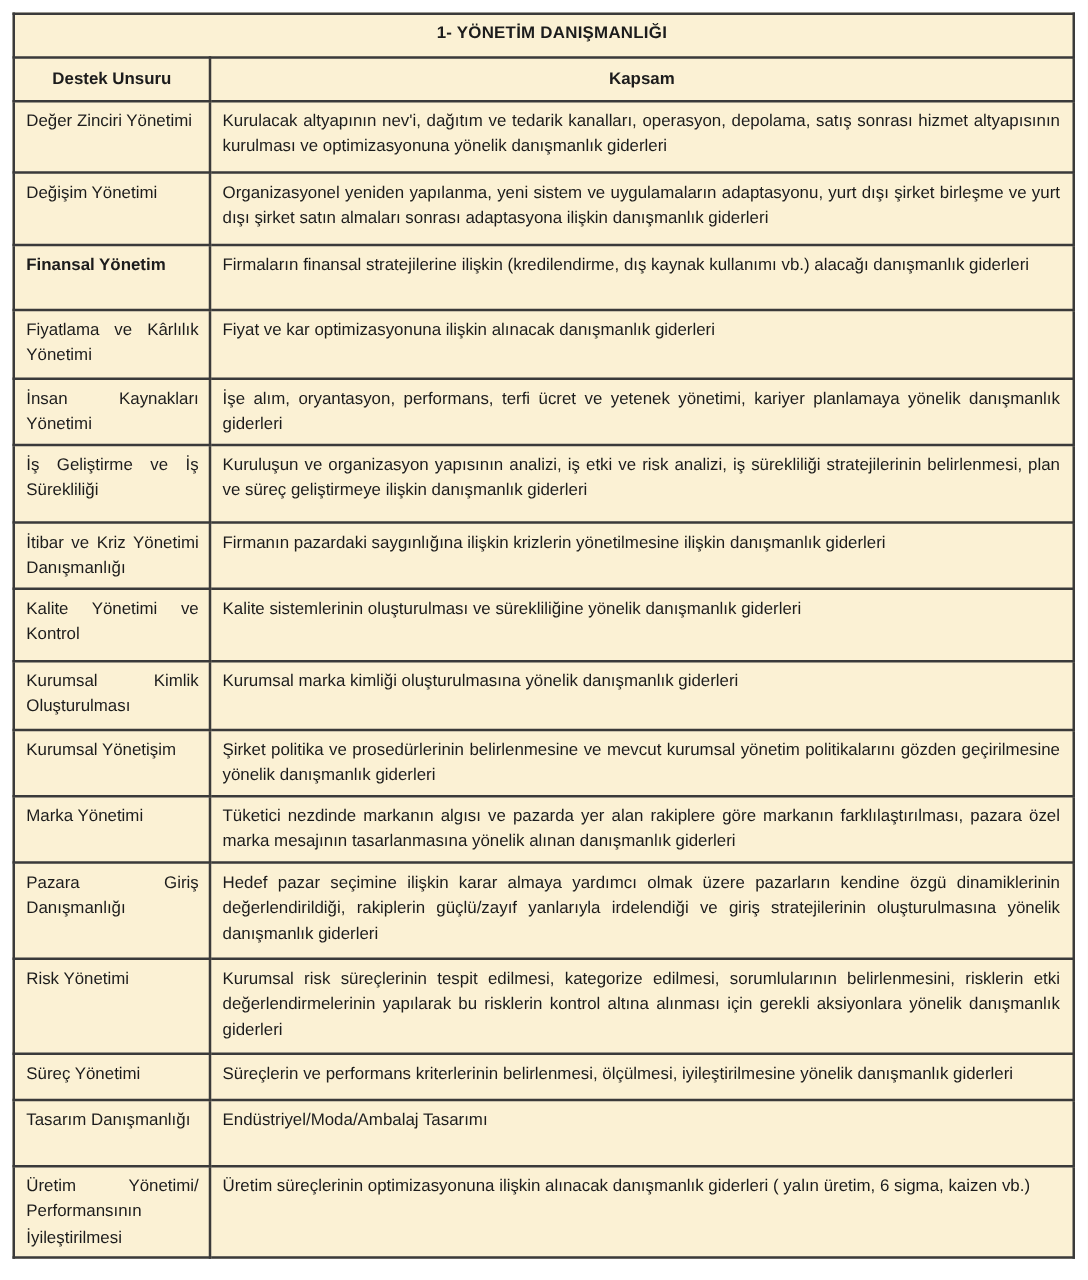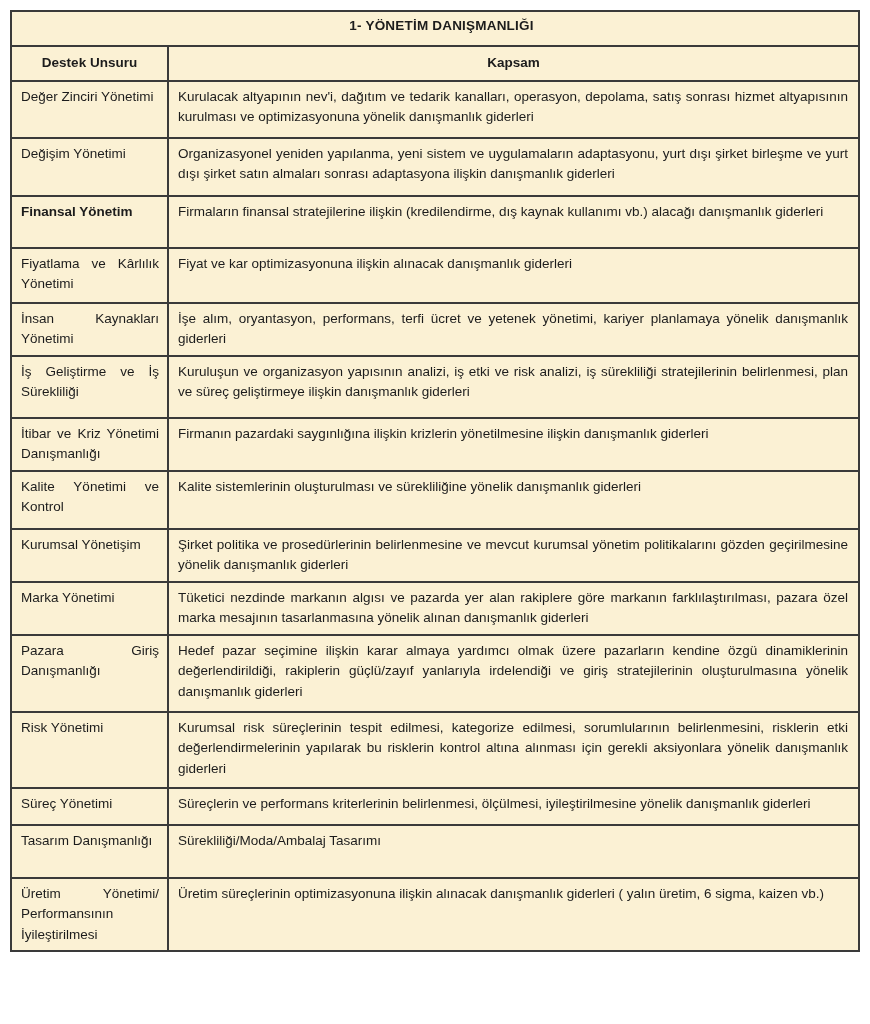--- a/index.html
+++ b/index.html
@@ -108,20 +108,24 @@
         </tr>
         <tr>
           <td class="unsur-cell" style="height: 52px;">İtibar ve Kriz Yönetimi Danışmanlığı</td>
           <td class="kapsam-cell">Firmanın pazardaki saygınlığına ilişkin krizlerin yönetilmesine ilişkin danışmanlık giderleri</td>
         </tr>
         <tr>
           <td class="unsur-cell" style="height: 58px;">Kalite Yönetimi ve Kontrol</td>
           <td class="kapsam-cell">Kalite sistemlerinin oluşturulması ve sürekliliğine yönelik danışmanlık giderleri</td>
         </tr>
         <tr>
+          <td class="unsur-cell" style="height: 55px;">Kurumsal Kimlik Oluşturulması</td>
+          <td class="kapsam-cell">Kurumsal marka kimliği oluşturulmasına yönelik danışmanlık giderleri</td>
+        </tr>
+        <tr>
           <td class="unsur-cell" style="height: 45px;">Kurumsal Yönetişim</td>
           <td class="kapsam-cell">Şirket politika ve prosedürlerinin belirlenmesine ve mevcut kurumsal yönetim politikalarını gözden geçirilmesine yönelik danışmanlık giderleri</td>
         </tr>
         <tr>
           <td class="unsur-cell" style="height: 42px;">Marka Yönetimi</td>
           <td class="kapsam-cell">Tüketici nezdinde markanın algısı ve pazarda yer alan rakiplere göre markanın farklılaştırılması, pazara özel marka mesajının tasarlanmasına yönelik alınan danışmanlık giderleri</td>
         </tr>
         <tr>
           <td class="unsur-cell" style="height: 77px;">Pazara Giriş Danışmanlığı</td>
           <td class="kapsam-cell">Hedef pazar seçimine ilişkin karar almaya yardımcı olmak üzere pazarların kendine özgü dinamiklerinin değerlendirildiği, rakiplerin güçlü/zayıf yanlarıyla irdelendiği ve giriş stratejilerinin oluşturulmasına yönelik danışmanlık giderleri</td>
@@ -129,21 +133,21 @@
         <tr>
           <td class="unsur-cell" style="height: 76px;">Risk Yönetimi</td>
           <td class="kapsam-cell">Kurumsal risk süreçlerinin tespit edilmesi, kategorize edilmesi, sorumlularının belirlenmesini, risklerin etki değerlendirmelerinin yapılarak bu risklerin kontrol altına alınması için gerekli aksiyonlara yönelik danışmanlık giderleri</td>
         </tr>
         <tr>
           <td class="unsur-cell" style="height: 37px;">Süreç Yönetimi</td>
           <td class="kapsam-cell">Süreçlerin ve performans kriterlerinin belirlenmesi, ölçülmesi, iyileştirilmesine yönelik danışmanlık giderleri</td>
         </tr>
         <tr>
           <td class="unsur-cell" style="height: 53px; margin-left: 48px;">Tasarım Danışmanlığı</td>
-          <td class="kapsam-cell">Sürekliliği/Moda/Ambalaj Tasarımı</td>
+          <td class="kapsam-cell">Endüstriyel/Moda/Ambalaj Tasarımı</td>
         </tr>
         <tr>
           <td class="unsur-cell" style="height: 72px;">Üretim Yönetimi/ Performansının İyileştirilmesi</td>
           <td class="kapsam-cell">Üretim süreçlerinin optimizasyonuna ilişkin alınacak danışmanlık giderleri ( yalın üretim, 6 sigma, kaizen vb.)</td>
         </tr>
       </tbody>
   </table>
 </div>
 
 </body></html>

